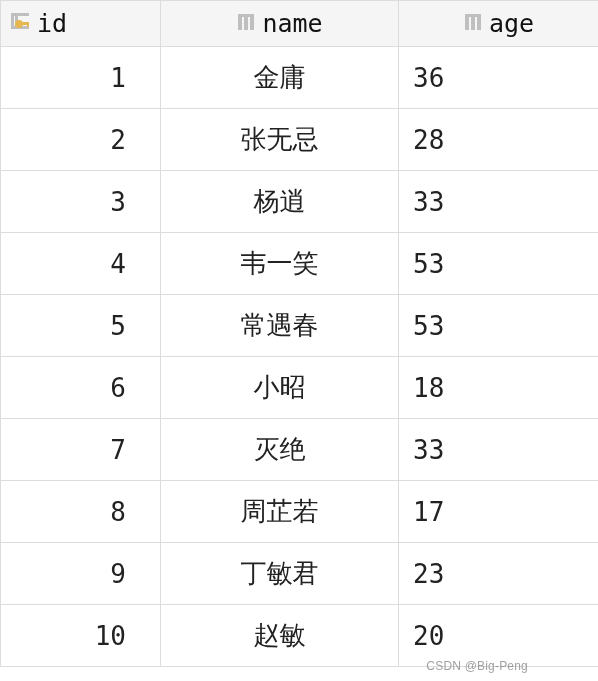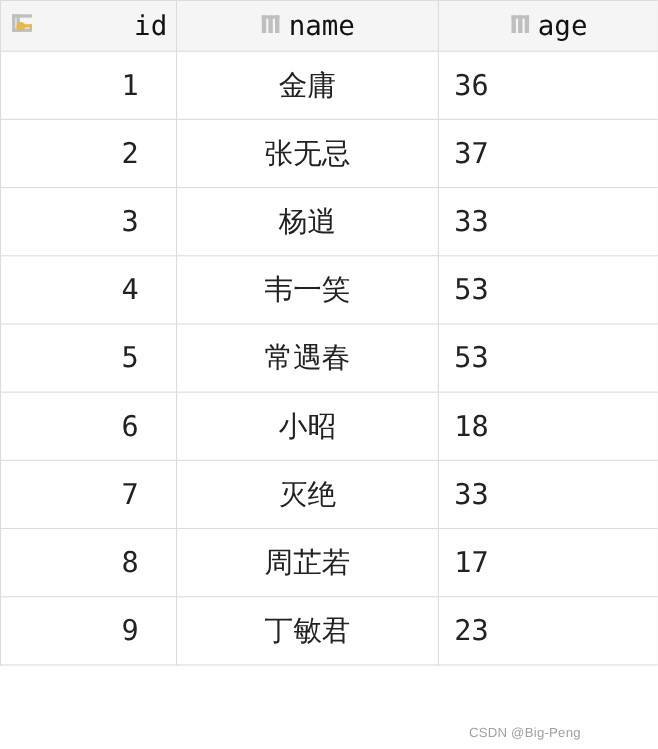--- a/index.html
+++ b/index.html
@@ -36,21 +36,21 @@
       border: 1px solid #dcdcdc;
       font-size: 26px;
       color: #222;
       height: 62px;
       padding: 0 14px;
       vertical-align: middle;
     }
     col.col-id   { width: 160px; }
     col.col-name { width: 238px; }
     col.col-age  { width: 200px; }
-    th.col-id .th-content { justify-content: space-between; width:100%;}
+    th.col-id .th-content { justify-content: flex-start; width:100%;}
     th.col-name .th-content,
     th.col-age  .th-content { justify-content: center; width:100%; }
     td.cell-id  { text-align: right; padding-right: 34px; }
     td.cell-name{ text-align: center; font-family:"Microsoft YaHei","SimSun",sans-serif; }
     td.cell-age { text-align: left; }
     .icon { display:inline-block; vertical-align:middle; }
     .watermark {
       position:absolute;
       right:70px;
       bottom:8px;
@@ -117,21 +117,21 @@
   </thead>
   <tbody>
     <tr>
         <td class="cell-id">1</td>
         <td class="cell-name">金庸</td>
         <td class="cell-age">36</td>
       </tr>
     <tr>
         <td class="cell-id">2</td>
         <td class="cell-name">张无忌</td>
-        <td class="cell-age">37</td>
+        <td class="cell-age">28</td>
       </tr>
     <tr>
         <td class="cell-id">3</td>
         <td class="cell-name">杨逍</td>
         <td class="cell-age">33</td>
       </tr>
     <tr>
         <td class="cell-id">4</td>
         <td class="cell-name">韦一笑</td>
         <td class="cell-age">53</td>
@@ -154,16 +154,21 @@
     <tr>
         <td class="cell-id">8</td>
         <td class="cell-name">周芷若</td>
         <td class="cell-age">17</td>
       </tr>
     <tr>
         <td class="cell-id">9</td>
         <td class="cell-name">丁敏君</td>
         <td class="cell-age">23</td>
       </tr>
+    <tr>
+        <td class="cell-id">10</td>
+        <td class="cell-name">赵敏</td>
+        <td class="cell-age">20</td>
+      </tr>
   </tbody>
 </table>
 
 <div class="watermark">CSDN @Big-Peng</div>
 
 </body></html>

